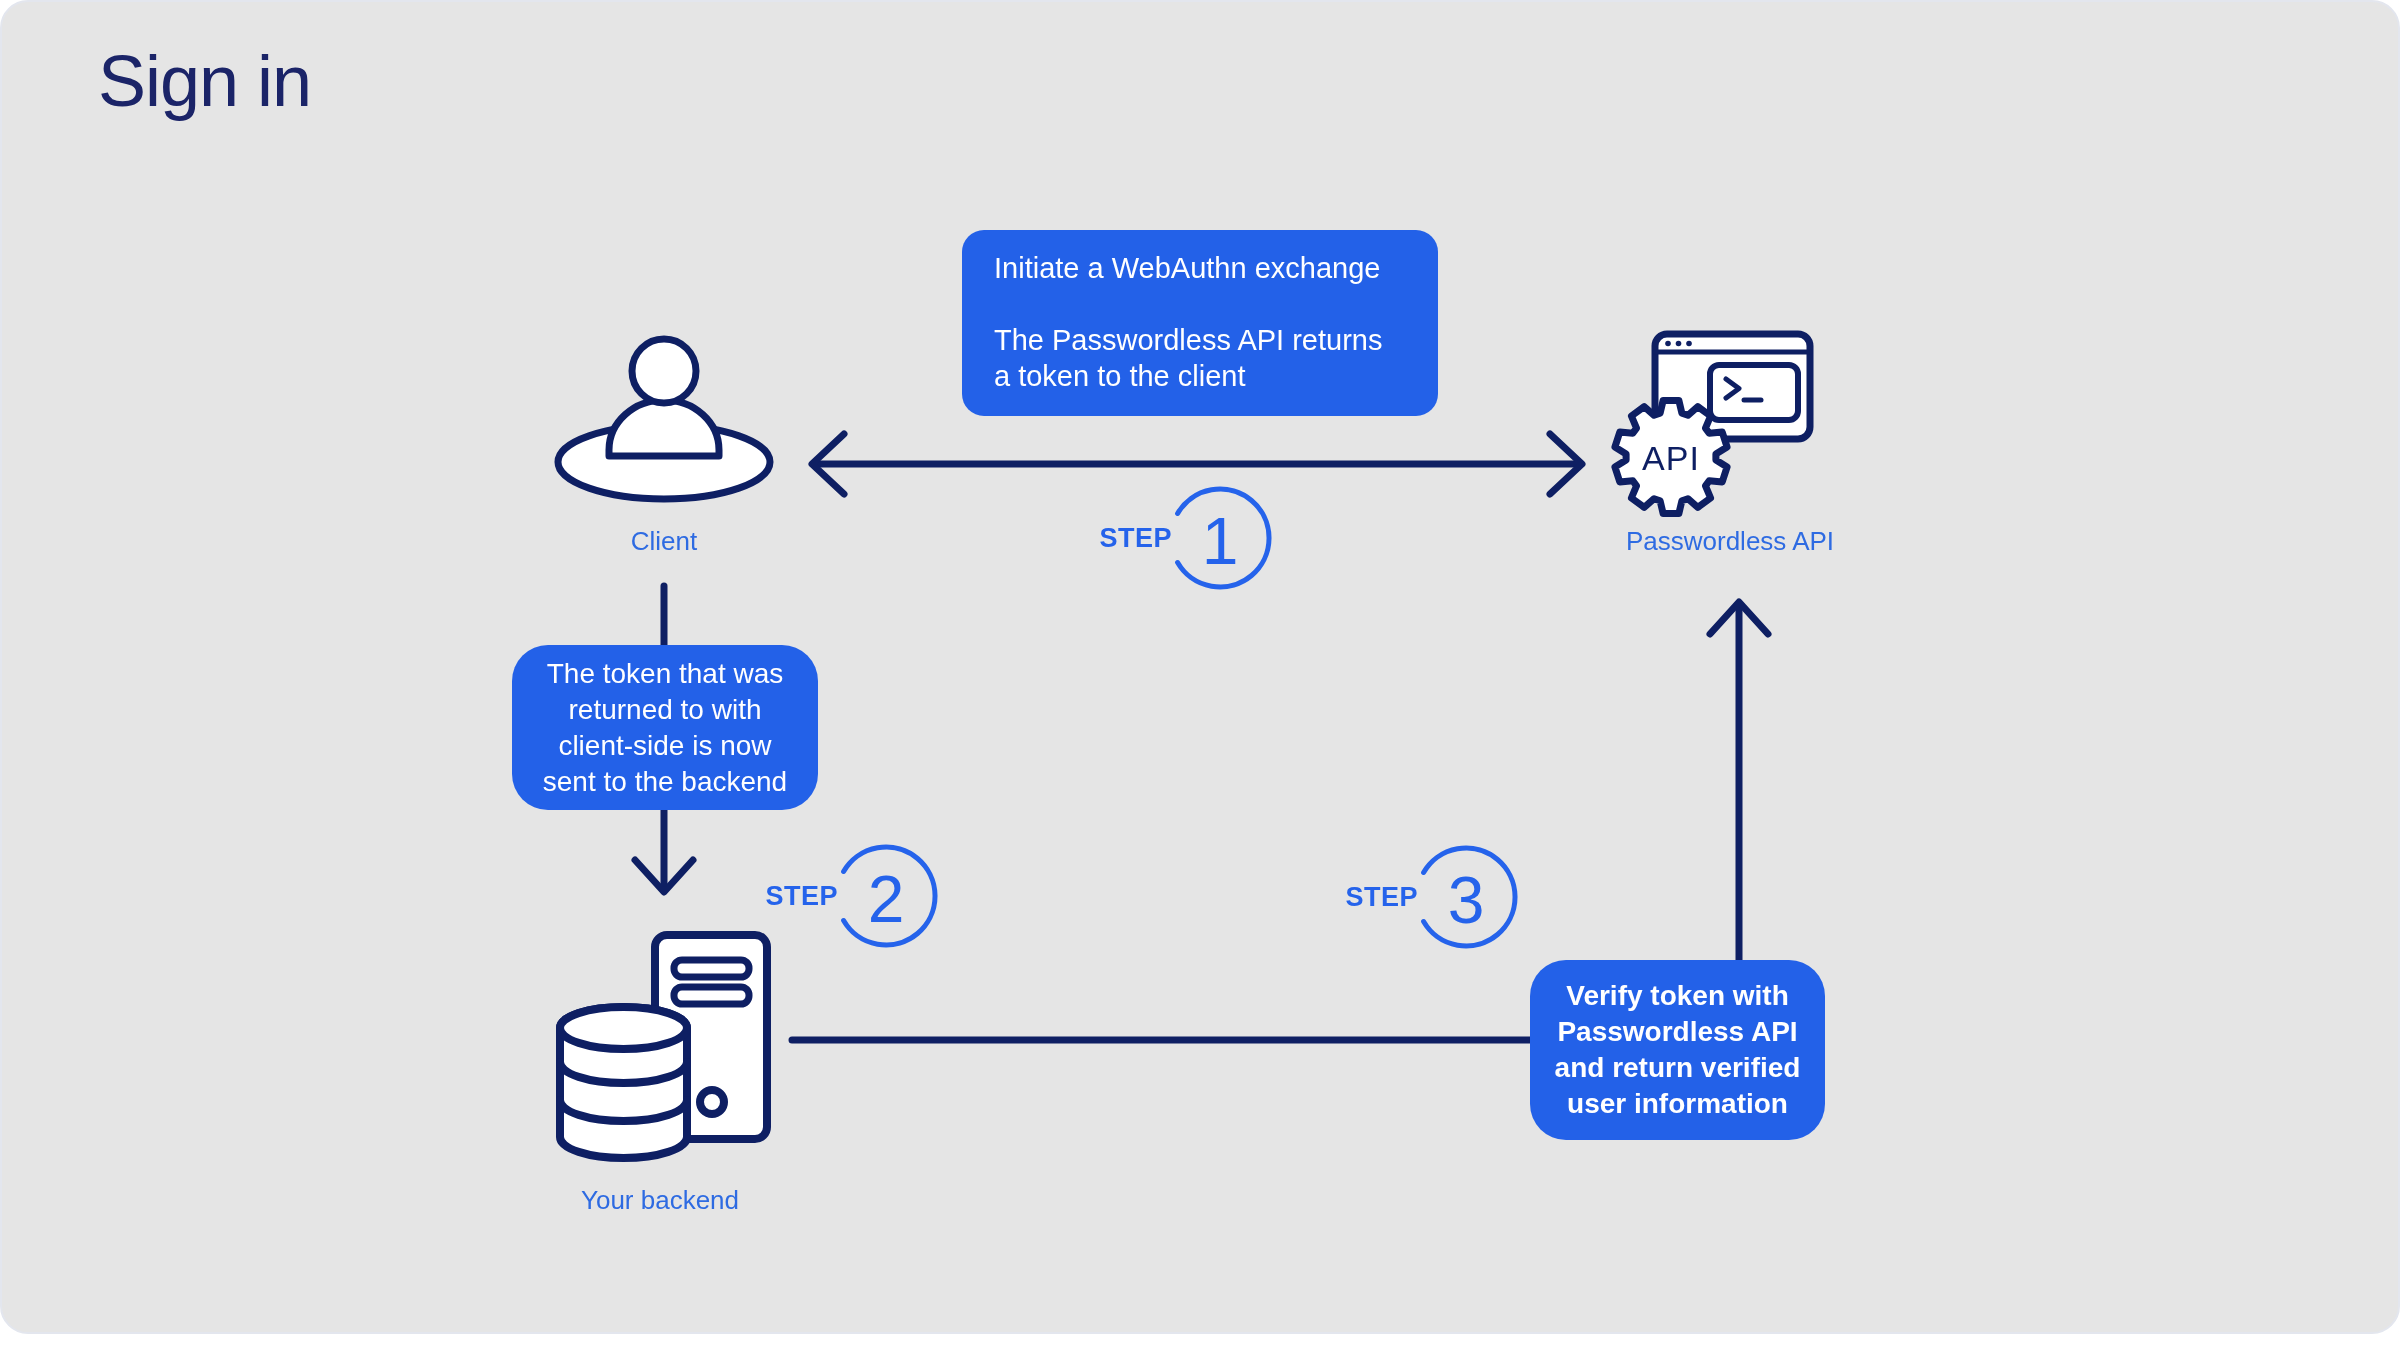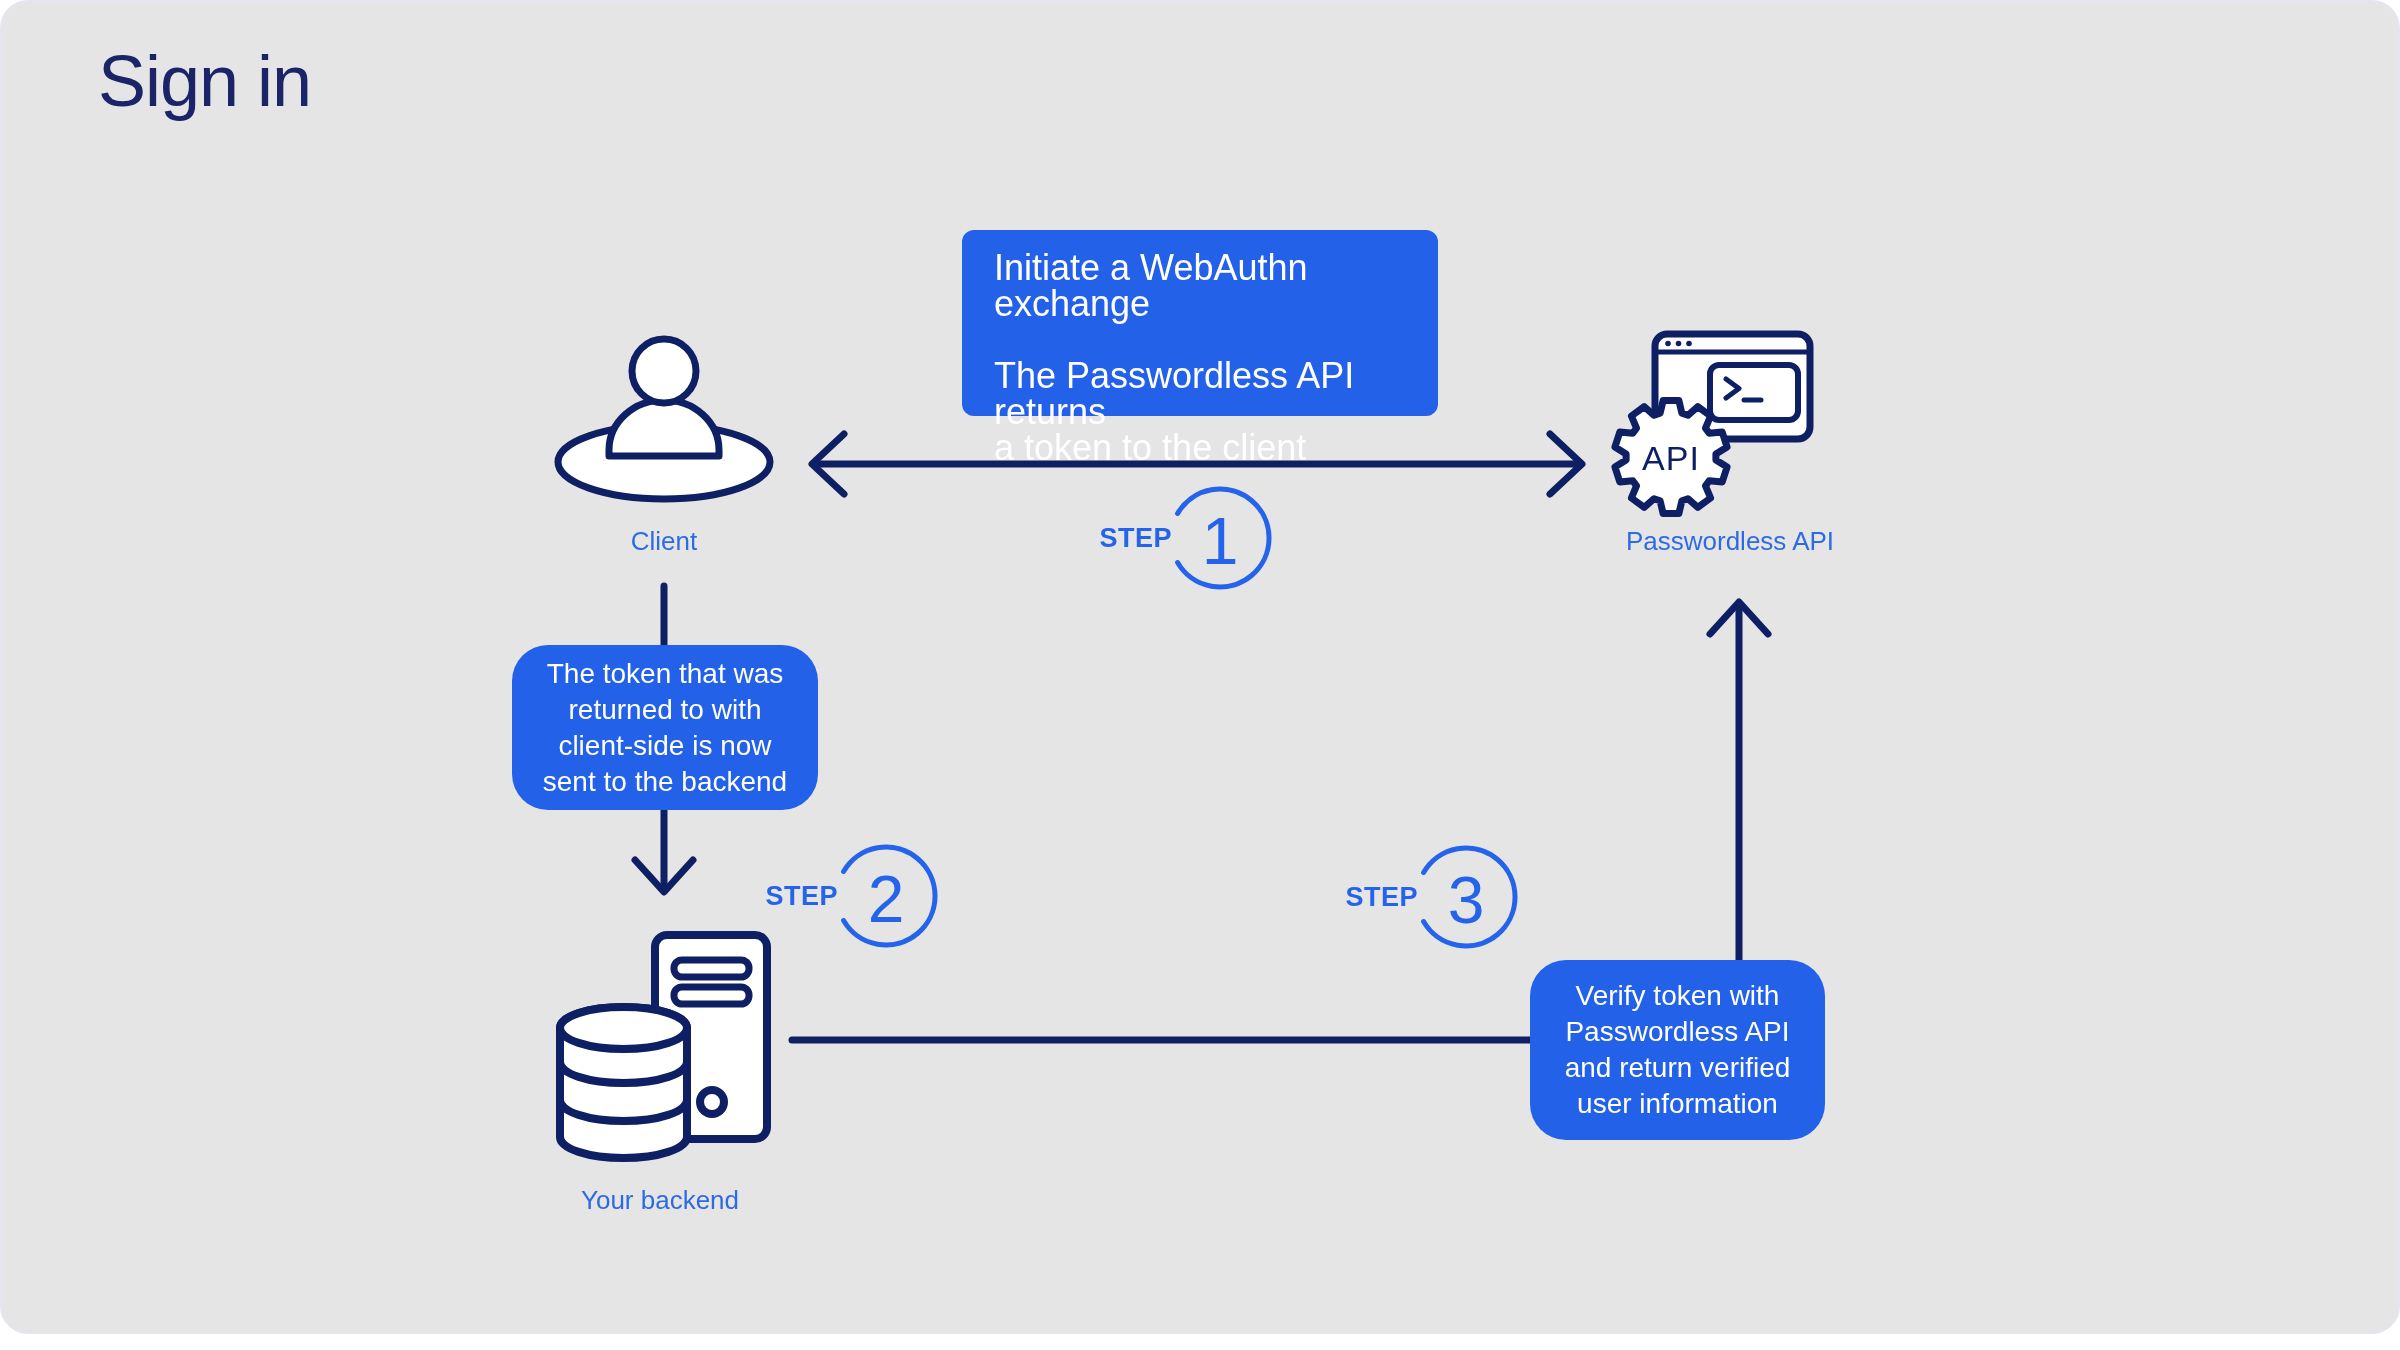--- a/index.html
+++ b/index.html
@@ -26,43 +26,43 @@
   .connectors {
     position: absolute;
     left: 0; top: 0;
     z-index: 1;
   }
   .callout {
     position: absolute;
     z-index: 2;
     background: #2361e8;
     color: #ffffff;
-    border-radius: 12px;
-    font-size: 36px;
+    border-radius: 22px;
+    font-size: 29px;
     line-height: 36px;
     white-space: pre-line;
     box-sizing: border-box;
   }
   .callout.left-align {
     left: 960px; top: 228px;
     width: 476px; height: 186px;
     padding: 20px 32px;
     text-align: left;
   }
   .callout.centered {
     display: flex;
     align-items: center;
     justify-content: center;
     text-align: center;
     font-size: 28px;
     border-radius: 36px;
     padding: 8px 10px;
   }
   .callout.token-box { left: 510px; top: 643px; width: 306px; height: 165px; }
-  .callout.verify-box { left: 1528px; top: 958px; width: 295px; height: 180px; }
+  .callout.verify-box { left: 1528px; top: 958px; width: 295px; height: 180px; font-weight: bold; }
   .icon-block { position: absolute; z-index: 3; }
   .node-label {
     position: absolute;
     z-index: 3;
     font-size: 26px;
     font-weight: 500;
     color: #2e6be2;
     text-align: center;
   }
   .step-badge { position: absolute; z-index: 3; }

